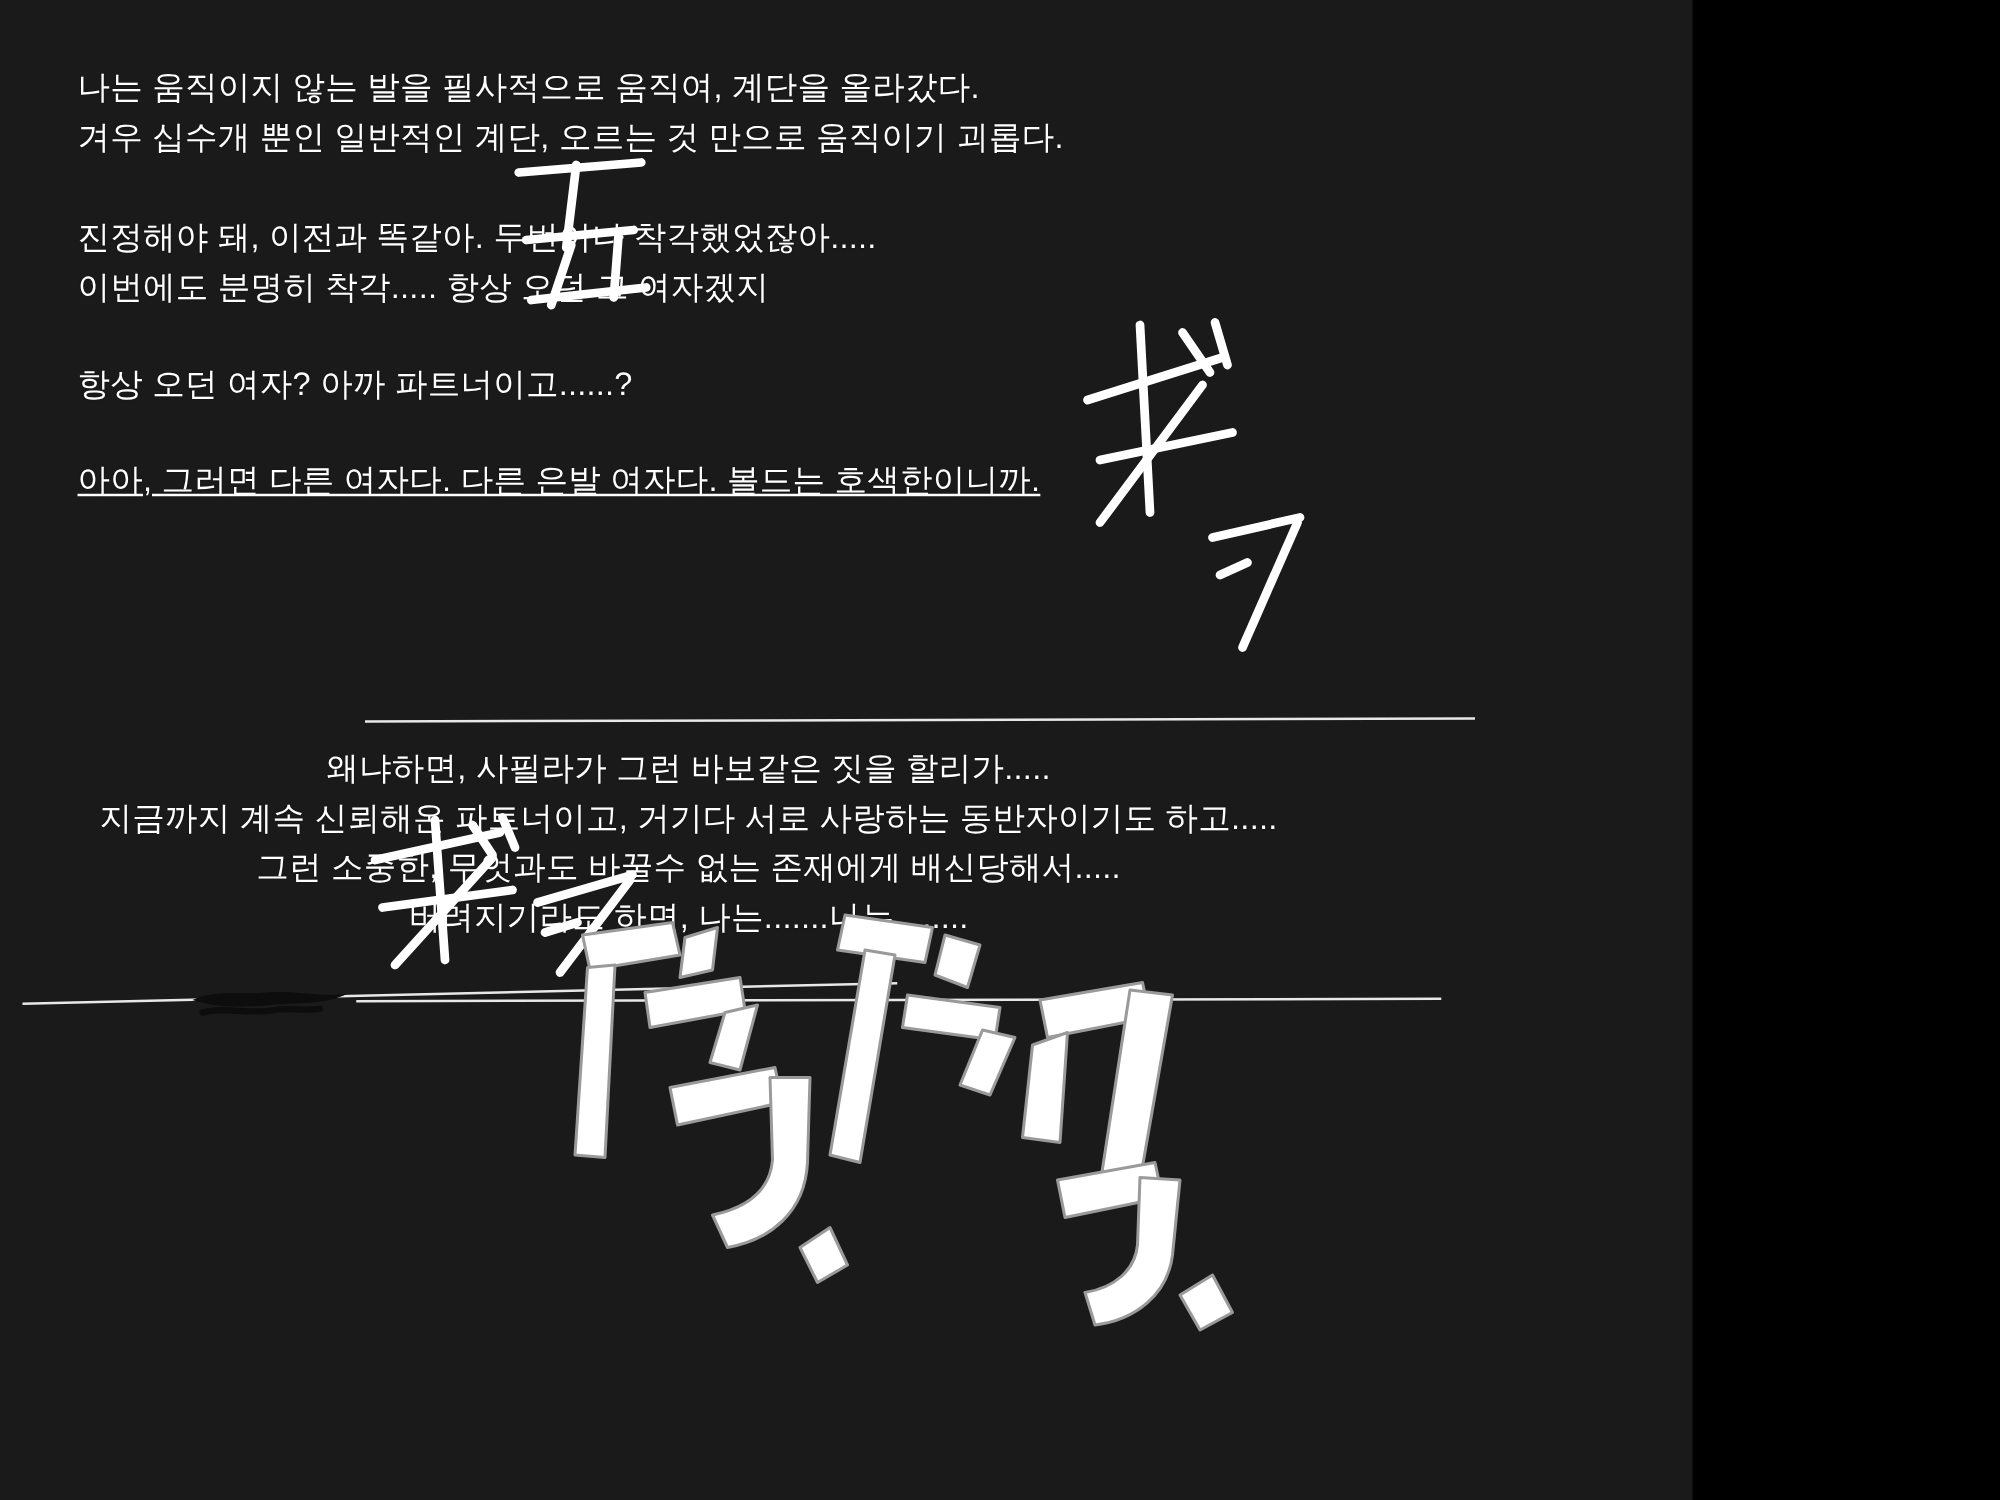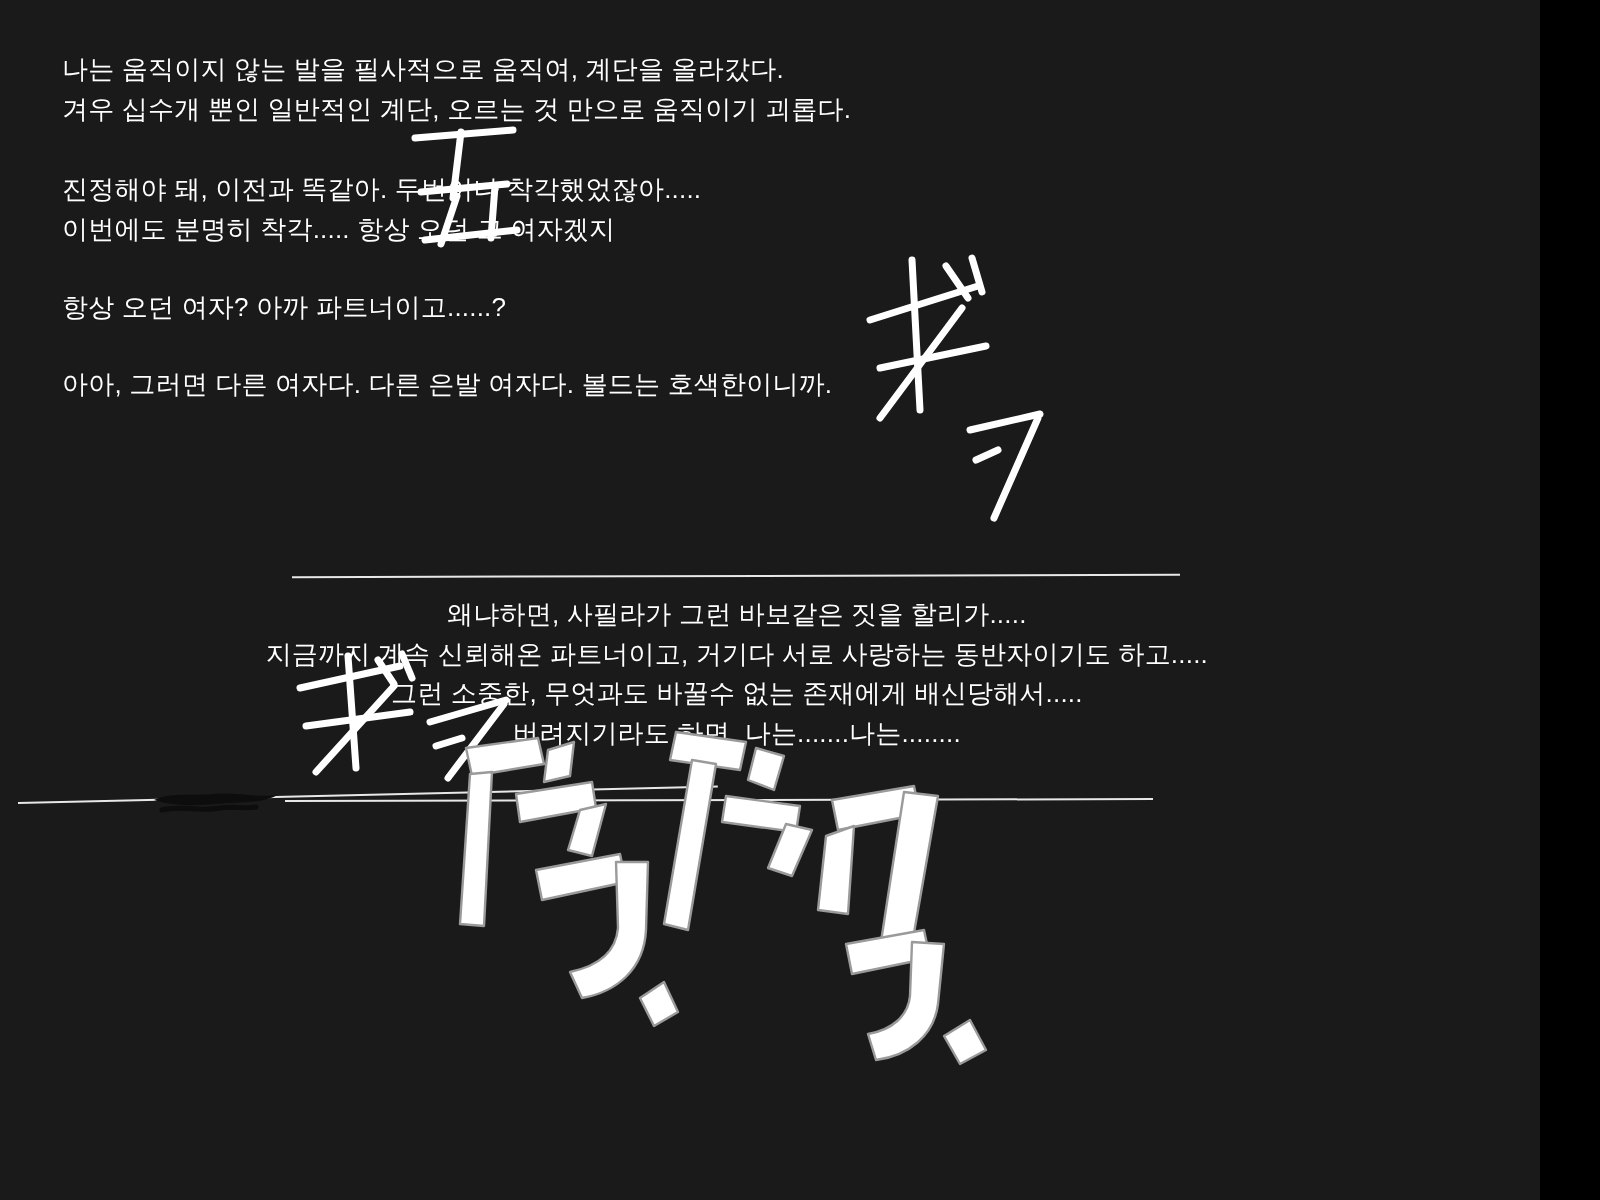--- a/index.html
+++ b/index.html
@@ -2,21 +2,21 @@
 <html lang="ko"><head>
 <meta charset="utf-8">
 <style>
   html, body {
     margin: 0;
     padding: 0;
     background: #000;
   }
   #page {
     position: relative;
-    width: 1540px;
+    width: 1354px;
     height: 1200px;
     background: #1a1a1a;
     overflow: hidden;
     font-family: "Liberation Sans", sans-serif;
   }
 
   
   .narration {
     position: absolute;
     color: #ffffff;
@@ -32,21 +32,21 @@
   }
   .right-block {
     right: 332px;
     text-align: right;
     white-space: pre;
   }
 
   #block-a { top: 50px; }
   #block-b { top: 170px; }
   #block-c { top: 288px; }
-  #block-d { top: 365px; }
+  #block-d { top: 365px; text-decoration: underline; }
   #block-e { top: 595px; text-align: center; }
 
   
   .rule {
     position: absolute;
     background: #e8e8e8;
     height: 1.5px;
   }
   #rule-1 {
     left: 292px;

